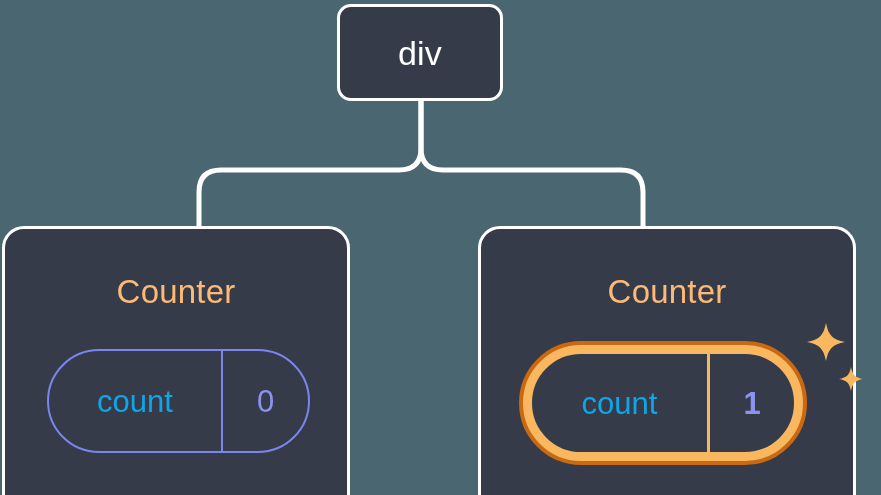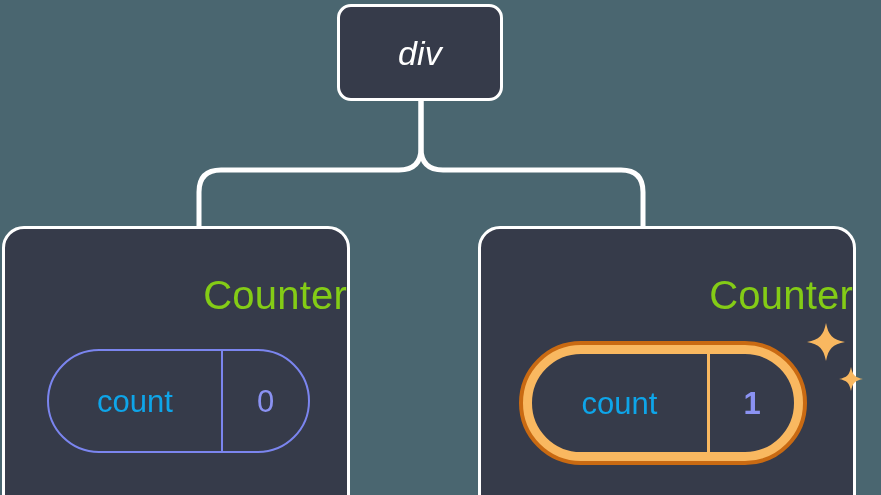--- a/index.html
+++ b/index.html
@@ -41,21 +41,20 @@
     border-radius: 14px;
     display: flex;
     align-items: center;
     justify-content: center;
   }
   .root-label {
     color: #ffffff;
     font-size: 34px;
     line-height: 1;
     letter-spacing: 0.2px;
-    font-style: italic;
   }
 
   
   .card {
     position: absolute;
     box-sizing: border-box;
     background: #363b4a;
     border: 3px solid #ffffff;
     border-radius: 22px;
   }
@@ -69,23 +68,23 @@
     left: 478px;
     top: 226px;
     width: 378px;
     height: 290px;
   }
   .card-title {
     position: absolute;
     left: 0;
     right: 0;
     top: 46px;
-    text-align: right;
-    color: #84cc16;
-    font-size: 40px;
+    text-align: center;
+    color: #fdba74;
+    font-size: 33px;
     line-height: 1;
     letter-spacing: 0.2px;
   }
 
   
   .pill {
     position: absolute;
     box-sizing: border-box;
     display: flex;
     align-items: stretch;

